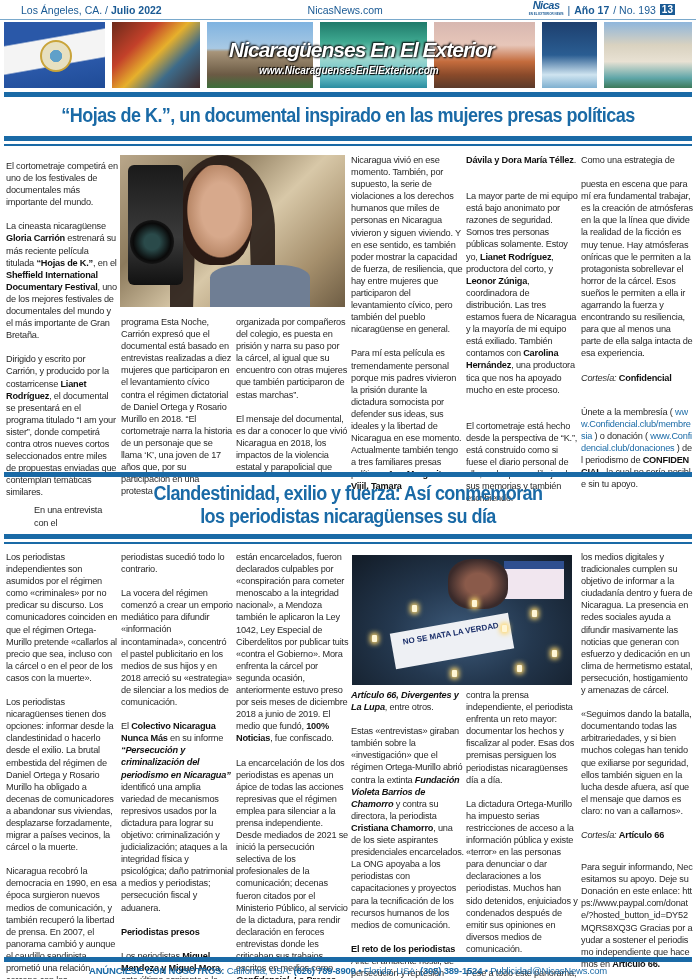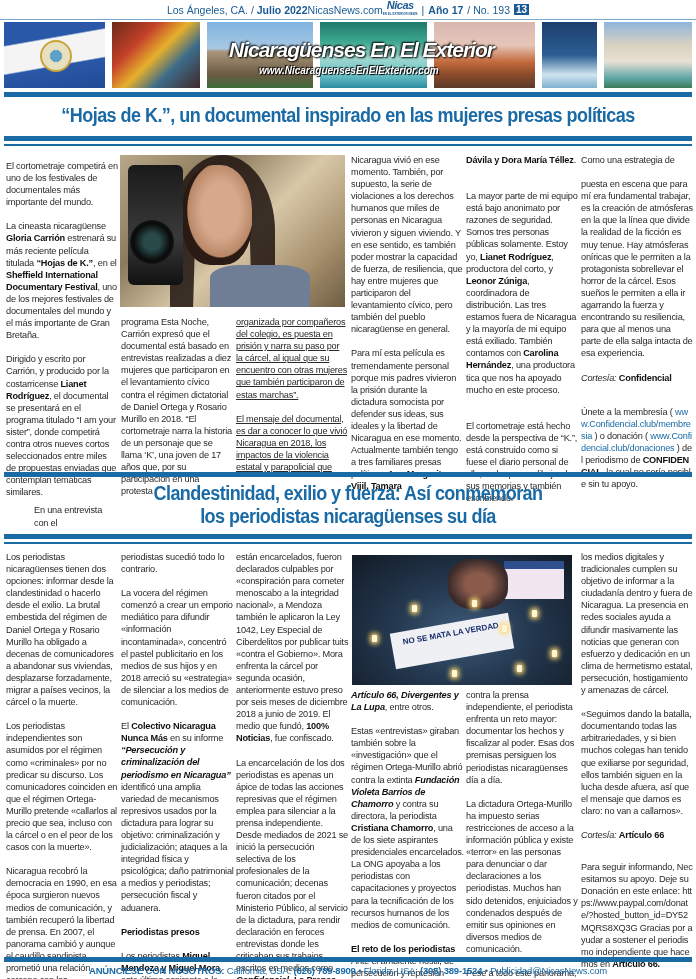--- a/index.html
+++ b/index.html
@@ -1,19 +1,19 @@
 <!DOCTYPE html>
 <html><head>
 <meta charset="utf-8">
 <style>
   * { box-sizing: border-box; margin: 0; padding: 0; }
   html, body { width: 696px; height: 979px; background: #ffffff; overflow: hidden; }
   body { font-family: "Liberation Sans", sans-serif; color: #222; position: relative; }
 
-  .topbar { position: absolute; left: 0; top: 0; width: 696px; height: 20px; display: flex; align-items: center; justify-content: center; padding: 0 15px; font-family: "Liberation Sans", sans-serif; font-size: 10.5px; color: #1a5a94; border-bottom: 1px solid #7aa9cc; }
+  .topbar { position: absolute; left: 0; top: 0; width: 696px; height: 20px; display: flex; align-items: center; justify-content: space-between; padding: 0 21px; font-family: "Liberation Sans", sans-serif; font-size: 10.5px; color: #1a5a94; border-bottom: 1px solid #7aa9cc; }
   .topbar .loc b { font-weight: bold; }
   .topbar .site { font-weight: normal; font-size: 10.5px; }
   .topbar .right { display: flex; align-items: center; gap: 4px; }
   .topbar .logo { font-style: italic; font-weight: bold; color: #1a5a94; font-size: 11px; letter-spacing: -0.5px; line-height: 9px; text-align: center; }
   .topbar .logo small { display: block; font-size: 3px; font-style: normal; letter-spacing: 0; }
   .topbar .sep { color: #1a5a94; }
   .topbar .pg { background: #1a5a94; color: #fff; font-weight: bold; padding: 0 2px; font-size: 10px; }
 
   .banner { position: absolute; left: 4px; top: 22px; width: 688px; height: 66px; display: flex; gap: 7px; overflow: hidden; }
   .banner .tile { height: 100%; position: relative; overflow: hidden; }
@@ -109,21 +109,21 @@
   <div class="face"></div>
   <div class="shirt"></div>
   <div class="cam"></div>
   <div class="lens"></div>
 </div>
 
 <div class="txt" style="left:121px; top:316px; width:112px;">
   <p>programa Esta Noche, Carrión expresó que el documental está basado en entrevistas realizadas a diez mujeres que participaron en el levantamiento cívico contra el régimen dictatorial de Daniel Ortega y Rosario Murillo en 2018. “El cortometraje narra la historia de un personaje que se llama ‘K’, una joven de 17 años que, por su participación en una protesta</p>
 </div>
 
-<div class="txt" style="left:236px; top:316px; width:112px;text-decoration:underline;">
+<div class="txt" style="left:236px; top:316px; width:112px;">
   <p>organizada por compañeros del colegio, es puesta en prisión y narra su paso por la cárcel, al igual que su encuentro con otras mujeres que también participaron de estas marchas”.</p>
   <p>El mensaje del documental, es dar a conocer lo que vivió Nicaragua en 2018, los impactos de la violencia estatal y parapolicial que</p>
 </div>
 
 <div class="txt" style="left:351px; top:154px; width:112px;">
   <p>Nicaragua vivió en ese momento. También, por supuesto, la serie de violaciones a los derechos humanos que miles de personas en Nicaragua vivieron y siguen viviendo. Y en ese sentido, es también poder mostrar la capacidad de fuerza, de resiliencia, que hay entre mujeres que participaron del levantamiento cívico, pero también del pueblo nicaragüense en general.</p>
   <p><span>Para mí esta película es tremendamente personal porque mis padres vivieron la prisión durante la dictadura somocista por defender sus ideas, sus ideales y la libertad de Nicaragua en ese momento. Actualmente también tengo a tres familiares presas políticas: </span><b>Ana Margarita Vijil, Tamara</b></p>
 </div>
 
 <div class="txt" style="left:466px; top:154px; width:112px;">
@@ -141,22 +141,22 @@
 
 <div class="rule-thick" style="top:472px;"></div>
 <div class="headline2">
   <div>Clandestinidad, exilio y fuerza: Así conmemoran</div>
   <div>los periodistas nicaragüenses su día</div>
 </div>
 <div class="rule-thick" style="top:534px;"></div>
 <div class="rule-thin" style="top:542px;"></div>
 
 <div class="txt" style="left:6px; top:551px; width:113px;">
+  <p>Los periodistas independientes son asumidos por el régimen como «criminales» por no predicar su discurso. Los comunicadores coinciden en que el régimen Ortega-Murillo pretende «callarlos al precio que sea, incluso con la cárcel o en el peor de los casos con la muerte».</p>
   <p>Los periodistas nicaragüenses tienen dos opciones: informar desde la clandestinidad o hacerlo desde el exilio. La brutal embestida del régimen de Daniel Ortega y Rosario Murillo ha obligado a decenas de comunicadores a abandonar sus viviendas, desplazarse forzadamente, migrar a países vecinos, la cárcel o la muerte.</p>
-  <p>Los periodistas independientes son asumidos por el régimen como «criminales» por no predicar su discurso. Los comunicadores coinciden en que el régimen Ortega-Murillo pretende «callarlos al precio que sea, incluso con la cárcel o en el peor de los casos con la muerte».</p>
   <p>Nicaragua recobró la democracia en 1990, en esa época surgieron nuevos medios de comunicación, y también recuperó la libertad de prensa. En 2007, el panorama cambió y aunque el caudillo sandinista prometió una relación cercana con los</p>
 </div>
 
 <div class="txt" style="left:121px; top:551px; width:113px;">
   <p>periodistas sucedió todo lo contrario.</p>
   <p>La vocera del régimen comenzó a crear un emporio mediático para difundir «información incontaminada», concentró el pastel publicitario en los medios de sus hijos y en 2018 arreció su «estrategia» de silenciar a los medios de comunicación.</p>
   <p><span>El </span><b>Colectivo Nicaragua Nunca Más</b><span> en su informe </span><b><i>“Persecución y criminalización del periodismo en Nicaragua”</i></b><span> identificó una amplia variedad de mecanismos represivos usados por la dictadura para lograr su objetivo: criminalización y judicialización; ataques a la integridad física y psicológica; daño patrimonial a medios y periodistas; persecución fiscal y aduanera.</span></p>
   <p style="margin-bottom:12px;"><b>Periodistas presos</b></p>
   <p><span>Los periodistas </span><b>Miguel Mendoza y Miguel Mora</b><span>, este último aspirante a la Presidencia de Nicaragua,</span></p>
 </div>

